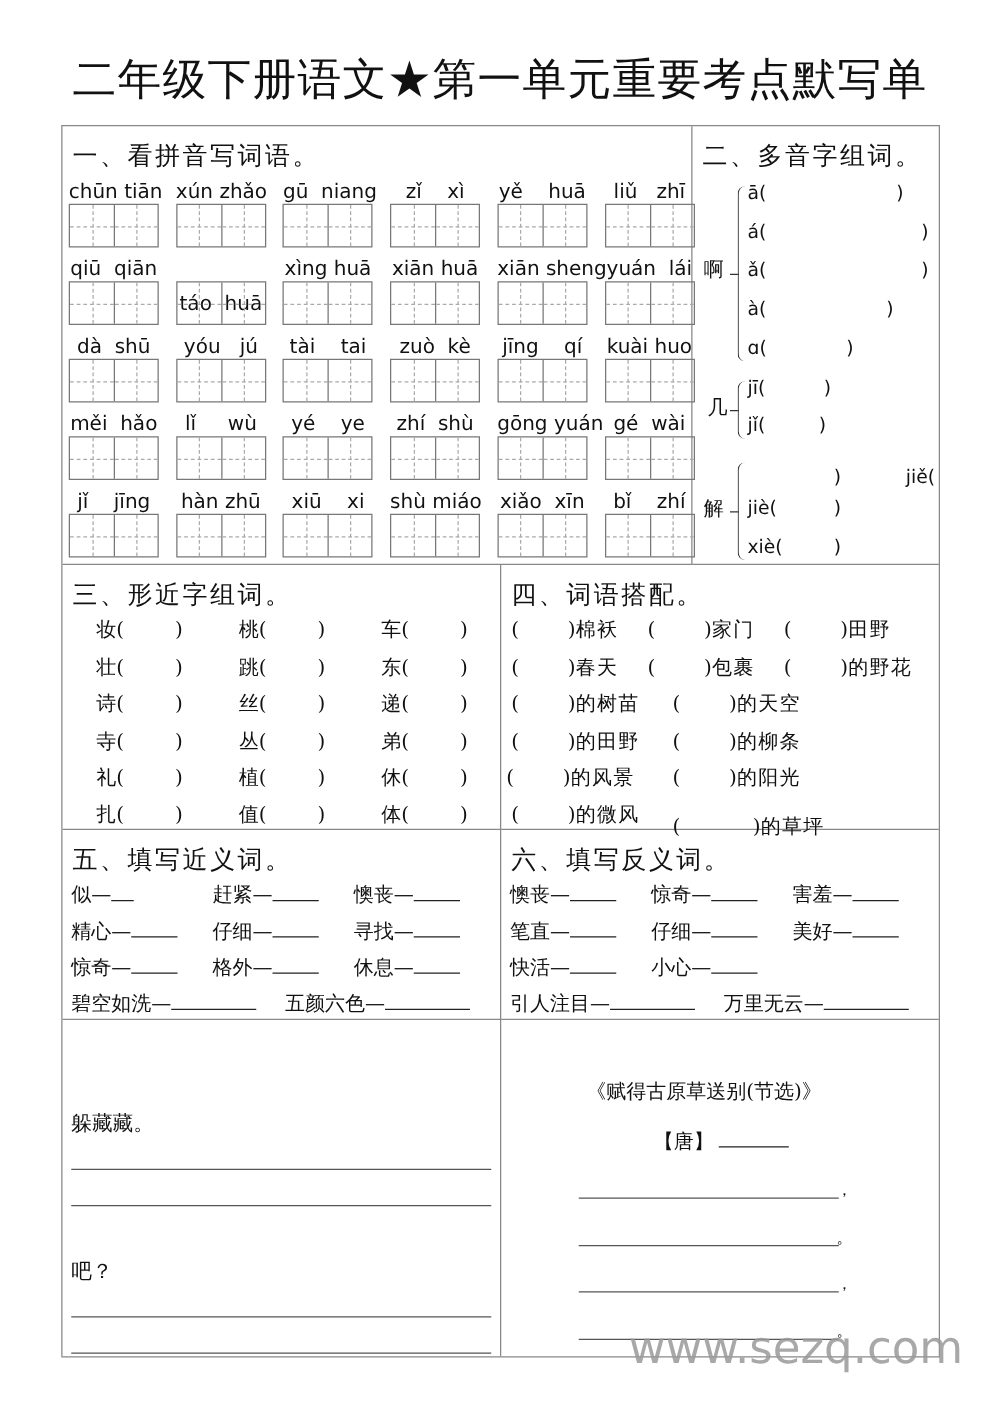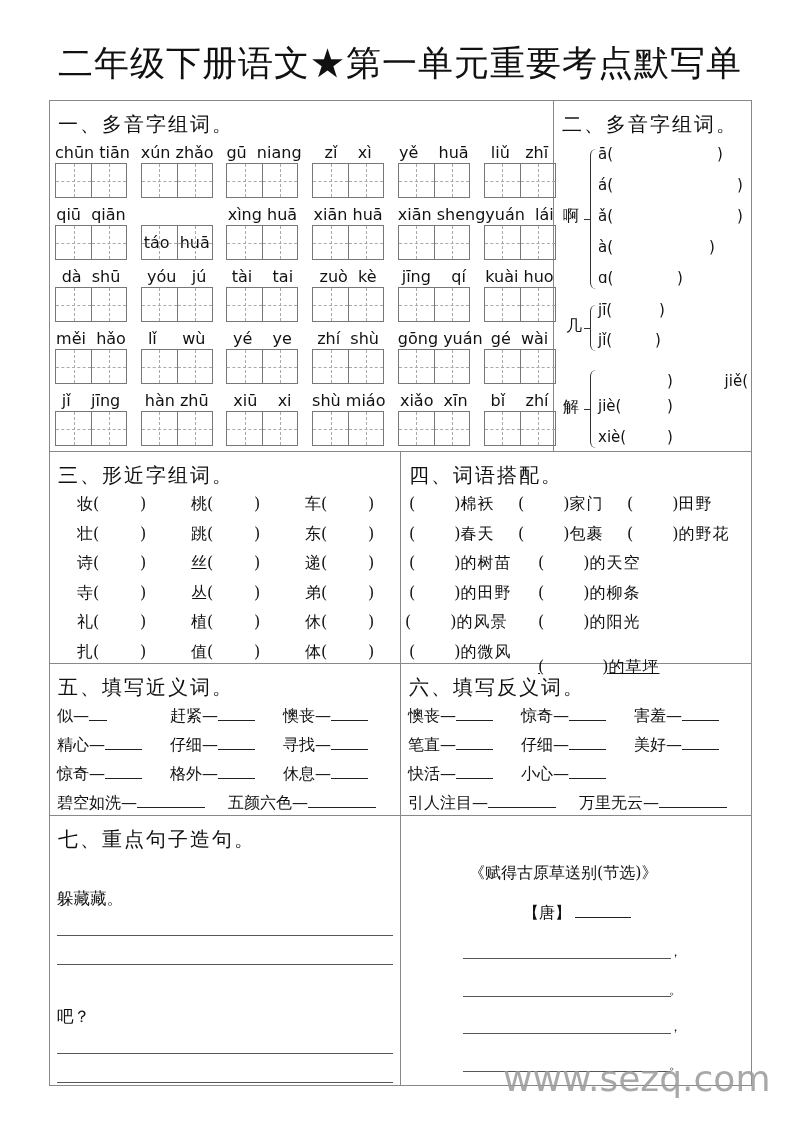--- a/index.html
+++ b/index.html
@@ -33,21 +33,21 @@
   .watermark { position: absolute; left: 503px; top: 1058px; font-family: "DejaVu Sans", "Liberation Sans", sans-serif; font-size: 36px; color: #9a9a9a; letter-spacing: 0px; opacity: 0.85; }
 </style>
 </head>
 <body>
 
 <div class="title">二年级下册语文★第一单元重要考点默写单</div>
 
 <div class="sheet">
 
   <div class="cell" style="left:0;top:0;width:504px;height:351px;border-right-width:1.5px;border-bottom-width:1.5px;">
-    <div class="h">一、多音字组词。</div>
+    <div class="h">一、看拼音写词语。</div>
     <div class="grid1" id="grid1">
         <div class="prow">
           <div class="pitem" style="left: 0px;">
             <div class="py" style="white-space: pre;">chūn tiān</div>
             <div class="box">
               <div class="sq"></div>
               <div class="sq"></div>
             </div>
           </div>
           <div class="pitem" style="left: 85.7px;">
@@ -326,21 +326,21 @@
         <div class="line" style="left: 8px; top: 71.5px;"><span>(</span><span style="display: inline-block; width: 39px;"></span><span>)</span><span style="letter-spacing: 1px;">春天</span></div>
         <div class="line" style="left: 117px; top: 71.5px;"><span>(</span><span style="display: inline-block; width: 39px;"></span><span>)</span><span style="letter-spacing: 1px;">包裹</span></div>
         <div class="line" style="left: 226px; top: 71.5px;"><span>(</span><span style="display: inline-block; width: 39px;"></span><span>)</span><span style="letter-spacing: 1px;">的野花</span></div>
         <div class="line" style="left: 8px; top: 101px;"><span>(</span><span style="display: inline-block; width: 39px;"></span><span>)</span><span style="letter-spacing: 1px;">的树苗</span></div>
         <div class="line" style="left: 137px; top: 101px;"><span>(</span><span style="display: inline-block; width: 39px;"></span><span>)</span><span style="letter-spacing: 1px;">的天空</span></div>
         <div class="line" style="left: 8px; top: 130.5px;"><span>(</span><span style="display: inline-block; width: 39px;"></span><span>)</span><span style="letter-spacing: 1px;">的田野</span></div>
         <div class="line" style="left: 137px; top: 130.5px;"><span>(</span><span style="display: inline-block; width: 39px;"></span><span>)</span><span style="letter-spacing: 1px;">的柳条</span></div>
         <div class="line" style="left: 4px; top: 160px;"><span>(</span><span style="display: inline-block; width: 39px;"></span><span>)</span><span style="letter-spacing: 1px;">的风景</span></div>
         <div class="line" style="left: 137px; top: 160px;"><span>(</span><span style="display: inline-block; width: 39px;"></span><span>)</span><span style="letter-spacing: 1px;">的阳光</span></div>
         <div class="line" style="left: 8px; top: 189.5px;"><span>(</span><span style="display: inline-block; width: 39px;"></span><span>)</span><span style="letter-spacing: 1px;">的微风</span></div>
-        <div class="line" style="left: 137px; top: 205px; text-decoration: underline;"><span>(</span><span style="display: inline-block; width: 58px;"></span><span>)</span><span style="letter-spacing: 1px;">的草坪</span></div>
+        <div class="line" style="left: 137px; top: 199px;"><span>(</span><span style="display: inline-block; width: 58px;"></span><span>)</span><span style="letter-spacing: 1px;">的草坪</span></div>
       </div>
   </div>
 
   <div class="cell" style="left:0;top:563px;width:351px;height:152px;border-right-width:1.5px;border-bottom-width:1.5px;">
     <div class="h">五、填写近义词。</div>
     <div id="s5rows">
         <div class="line" style="left: 7px; top: 42px;"><span>似—</span><span class="blank" style="width: 18px;"></span></div>
         <div class="line" style="left: 120px; top: 42px;"><span>赶紧—</span><span class="blank" style="width: 37px;"></span></div>
         <div class="line" style="left: 233px; top: 42px;"><span>懊丧—</span><span class="blank" style="width: 37px;"></span></div>
         <div class="line" style="left: 7px; top: 71px;"><span>精心—</span><span class="blank" style="width: 37px;"></span></div>
@@ -364,21 +364,20 @@
         <div class="line" style="left: 120px; top: 71px;"><span>仔细—</span><span class="blank" style="width: 37px;"></span></div>
         <div class="line" style="left: 233px; top: 71px;"><span>美好—</span><span class="blank" style="width: 37px;"></span></div>
         <div class="line" style="left: 7px; top: 100px;"><span>快活—</span><span class="blank" style="width: 37px;"></span></div>
         <div class="line" style="left: 120px; top: 100px;"><span>小心—</span><span class="blank" style="width: 37px;"></span></div>
         <div class="line" style="left: 7px; top: 129px;"><span>引人注目—</span><span class="blank" style="width: 68px;"></span></div>
         <div class="line" style="left: 178px; top: 129px;"><span>万里无云—</span><span class="blank" style="width: 68px;"></span></div>
       </div>
   </div>
 
   <div class="cell" style="left:0;top:715px;width:351px;height:269px;border-right-width:1.5px;">
-    <div class="h">七、重点句子造句。</div>
     <div class="line" style="left:7px;top:72px;font-size:16.5px;">躲藏藏。</div>
     <div class="rule" style="left:7px;width:336px;top:119px;"></div>
     <div class="rule" style="left:7px;width:336px;top:148px;"></div>
     <div class="line" style="left:7px;top:190px;font-size:16.5px;">吧？</div>
     <div class="rule" style="left:7px;width:336px;top:237px;"></div>
     <div class="rule" style="left:7px;width:336px;top:266px;"></div>
   </div>
 
   <div class="cell" style="left:351px;top:715px;width:350px;height:269px;">
     <div class="line" style="left:68px;top:47px;font-size:16px;">《赋得古原草送别(节选)》</div>

